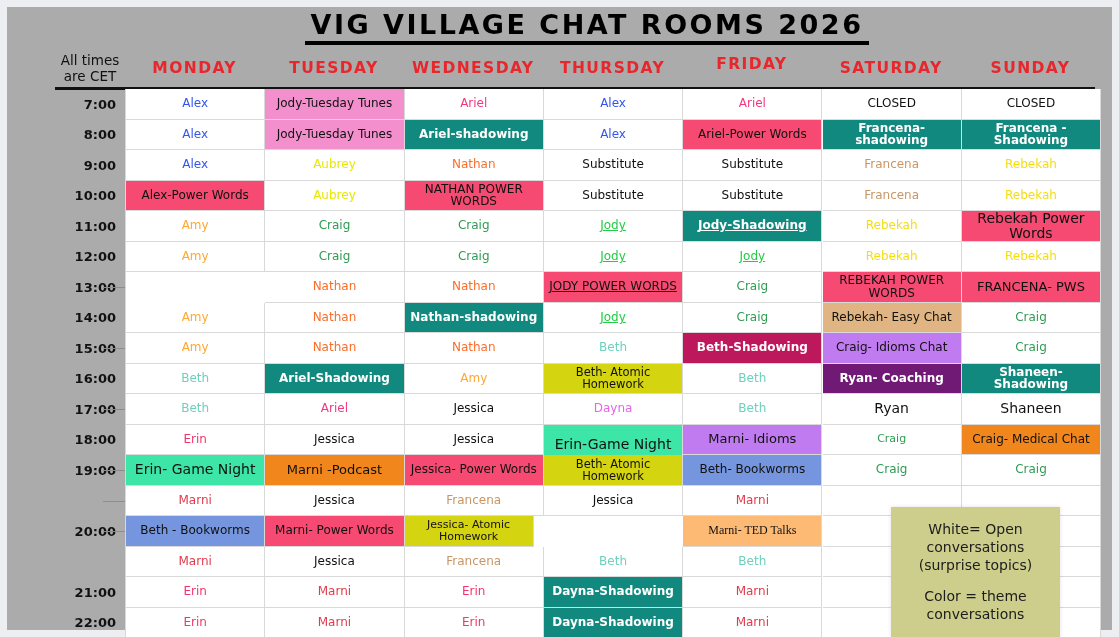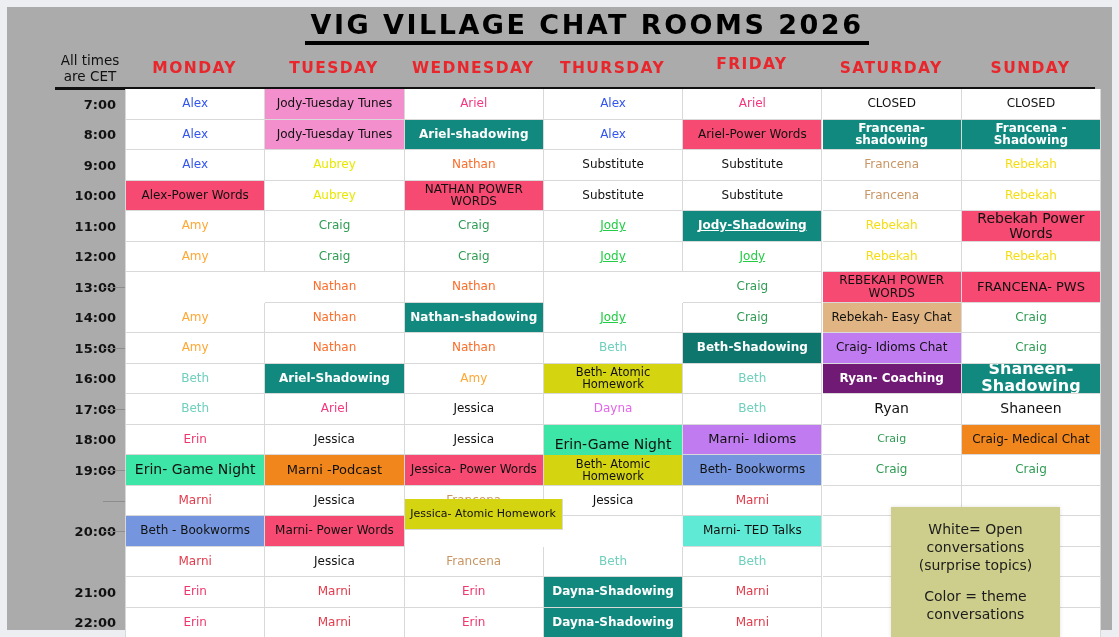--- a/index.html
+++ b/index.html
@@ -230,20 +230,23 @@
       </div>
       <div class="gcell" style="left: 0px; top: 183px; width: 139.3px; height: 30.5px; background: rgb(18, 137, 127); color: rgb(255, 255, 255); font-size: 12px; font-weight: bold; margin-top: 32px;">
         <span>Amy -Shadowing</span>
       </div>
       <div class="gcell" style="left: 139.3px; top: 183px; width: 139.3px; height: 30.5px; background: rgb(255, 255, 255); color: rgb(251, 109, 41); font-size: 12px;">
         <span>Nathan</span>
       </div>
       <div class="gcell" style="left: 278.6px; top: 183px; width: 139.3px; height: 30.5px; background: rgb(255, 255, 255); color: rgb(251, 109, 41); font-size: 12px;">
         <span>Nathan</span>
       </div>
+      <div class="gcell" style="left: 417.9px; top: 183px; width: 139.3px; height: 30.5px; background: rgb(247, 74, 114); color: rgb(17, 17, 17); font-size: 12px;">
+        <span style="text-decoration: underline;">JODY POWER WORDS</span>
+      </div>
       <div class="gcell" style="left: 557.2px; top: 183px; width: 139.3px; height: 30.5px; background: rgb(255, 255, 255); color: rgb(47, 155, 83); font-size: 12px;">
         <span>Craig</span>
       </div>
       <div class="gcell" style="left: 696.5px; top: 183px; width: 139.3px; height: 30.5px; background: rgb(247, 74, 114); color: rgb(17, 17, 17); font-size: 12px;">
         <span>REBEKAH POWER WORDS</span>
       </div>
       <div class="gcell" style="left: 835.8px; top: 183px; width: 139.3px; height: 30.5px; background: rgb(247, 74, 114); color: rgb(17, 17, 17); font-size: 13px;">
         <span>FRANCENA- PWS</span>
       </div>
       <div class="gcell" style="left: 0px; top: 213.5px; width: 139.3px; height: 30.5px; background: rgb(255, 255, 255); color: rgb(255, 167, 51); font-size: 12px;">
@@ -272,21 +275,21 @@
       </div>
       <div class="gcell" style="left: 139.3px; top: 244px; width: 139.3px; height: 30.5px; background: rgb(255, 255, 255); color: rgb(251, 109, 41); font-size: 12px;">
         <span>Nathan</span>
       </div>
       <div class="gcell" style="left: 278.6px; top: 244px; width: 139.3px; height: 30.5px; background: rgb(255, 255, 255); color: rgb(251, 109, 41); font-size: 12px;">
         <span>Nathan</span>
       </div>
       <div class="gcell" style="left: 417.9px; top: 244px; width: 139.3px; height: 30.5px; background: rgb(255, 255, 255); color: rgb(110, 208, 189); font-size: 12px;">
         <span>Beth</span>
       </div>
-      <div class="gcell" style="left: 557.2px; top: 244px; width: 139.3px; height: 30.5px; background: #0f766e; color: rgb(255, 255, 255); font-size: 12px; font-weight: bold;">
+      <div class="gcell" style="left: 557.2px; top: 244px; width: 139.3px; height: 30.5px; background: #be185d; color: rgb(255, 255, 255); font-size: 12px; font-weight: bold;">
         <span>Beth-Shadowing</span>
       </div>
       <div class="gcell" style="left: 696.5px; top: 244px; width: 139.3px; height: 30.5px; background: rgb(192, 123, 240); color: rgb(17, 17, 17); font-size: 12px;">
         <span>Craig- Idioms Chat</span>
       </div>
       <div class="gcell" style="left: 835.8px; top: 244px; width: 139.3px; height: 30.5px; background: rgb(255, 255, 255); color: rgb(47, 155, 83); font-size: 12px;">
         <span>Craig</span>
       </div>
       <div class="gcell" style="left: 0px; top: 274.5px; width: 139.3px; height: 30.5px; background: rgb(255, 255, 255); color: rgb(110, 208, 189); font-size: 12px;">
         <span>Beth</span>
@@ -299,21 +302,21 @@
       </div>
       <div class="gcell" style="left: 417.9px; top: 274.5px; width: 139.3px; height: 30.5px; background: rgb(213, 212, 17); color: rgb(17, 17, 17); font-size: 11.5px;">
         <span>Beth- Atomic Homework</span>
       </div>
       <div class="gcell" style="left: 557.2px; top: 274.5px; width: 139.3px; height: 30.5px; background: rgb(255, 255, 255); color: rgb(110, 208, 189); font-size: 12px;">
         <span>Beth</span>
       </div>
       <div class="gcell" style="left: 696.5px; top: 274.5px; width: 139.3px; height: 30.5px; background: #701a75; color: rgb(255, 255, 255); font-size: 12px; font-weight: bold;">
         <span>Ryan- Coaching</span>
       </div>
-      <div class="gcell" style="left: 835.8px; top: 274.5px; width: 139.3px; height: 30.5px; background: rgb(18, 137, 127); color: rgb(255, 255, 255); font-size: 16px; font-weight: bold;">
+      <div class="gcell" style="left: 835.8px; top: 274.5px; width: 139.3px; height: 30.5px; background: rgb(18, 137, 127); color: rgb(255, 255, 255); font-size: 12px; font-weight: bold;">
         <span>Shaneen-Shadowing</span>
       </div>
       <div class="gcell" style="left: 0px; top: 305px; width: 139.3px; height: 30.5px; background: rgb(255, 255, 255); color: rgb(110, 208, 189); font-size: 12px;">
         <span>Beth</span>
       </div>
       <div class="gcell" style="left: 139.3px; top: 305px; width: 139.3px; height: 30.5px; background: rgb(255, 255, 255); color: rgb(242, 54, 127); font-size: 12px;">
         <span>Ariel</span>
       </div>
       <div class="gcell" style="left: 278.6px; top: 305px; width: 139.3px; height: 30.5px; background: rgb(255, 255, 255); color: rgb(17, 17, 17); font-size: 12px;">
         <span>Jessica</span>
@@ -392,24 +395,24 @@
       </div>
       <div class="gcell" style="left: 835.8px; top: 396.5px; width: 139.3px; height: 30.5px; background: rgb(255, 255, 255); color: rgb(17, 17, 17); font-size: 12px;">
         <span></span>
       </div>
       <div class="gcell" style="left: 0px; top: 427px; width: 139.3px; height: 30.5px; background: rgb(117, 150, 222); color: rgb(17, 17, 17); font-size: 12px;">
         <span>Beth - Bookworms</span>
       </div>
       <div class="gcell" style="left: 139.3px; top: 427px; width: 139.3px; height: 30.5px; background: rgb(247, 74, 114); color: rgb(17, 17, 17); font-size: 12px;">
         <span>Marni- Power Words</span>
       </div>
-      <div class="gcell" style="left: 278.6px; top: 410px; width: 158px; height: 30.5px; background: rgb(213, 212, 17); color: rgb(17, 17, 17); font-size: 11px;">
+      <div class="gcell" style="left: 278.6px; top: 427px; width: 129px; height: 30.5px; background: rgb(213, 212, 17); color: rgb(17, 17, 17); font-size: 11px;">
         <span>Jessica- Atomic Homework</span>
       </div>
-      <div class="gcell" style="left: 557.2px; top: 427px; width: 139.3px; height: 30.5px; background: #5eead4; color: rgb(17, 17, 17); font-size: 12px;">
+      <div class="gcell" style="left: 557.2px; top: 427px; width: 139.3px; height: 30.5px; background: #fdba74; color: rgb(17, 17, 17); font-size: 12px; font-family: Liberation Serif, serif;">
         <span>Marni- TED Talks</span>
       </div>
       <div class="gcell" style="left: 696.5px; top: 427px; width: 139.3px; height: 30.5px; background: rgb(255, 255, 255); color: rgb(17, 17, 17); font-size: 12px;">
         <span></span>
       </div>
       <div class="gcell" style="left: 835.8px; top: 427px; width: 139.3px; height: 30.5px; background: rgb(255, 255, 255); color: rgb(17, 17, 17); font-size: 12px;">
         <span></span>
       </div>
       <div class="gcell" style="left: 0px; top: 457.5px; width: 139.3px; height: 30.5px; background: rgb(255, 255, 255); color: rgb(226, 59, 75); font-size: 12px;">
         <span>Marni</span>

